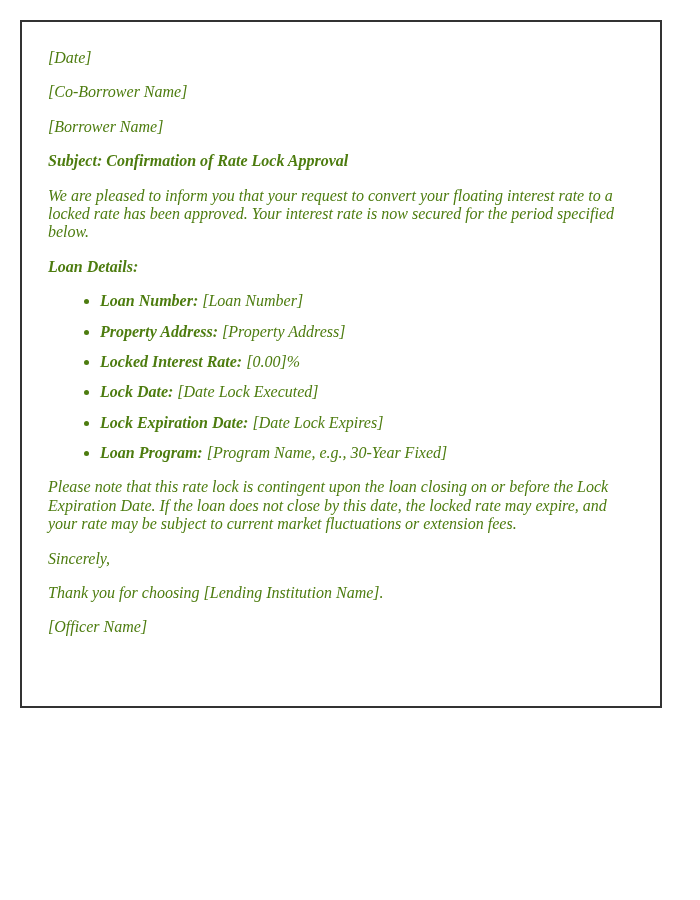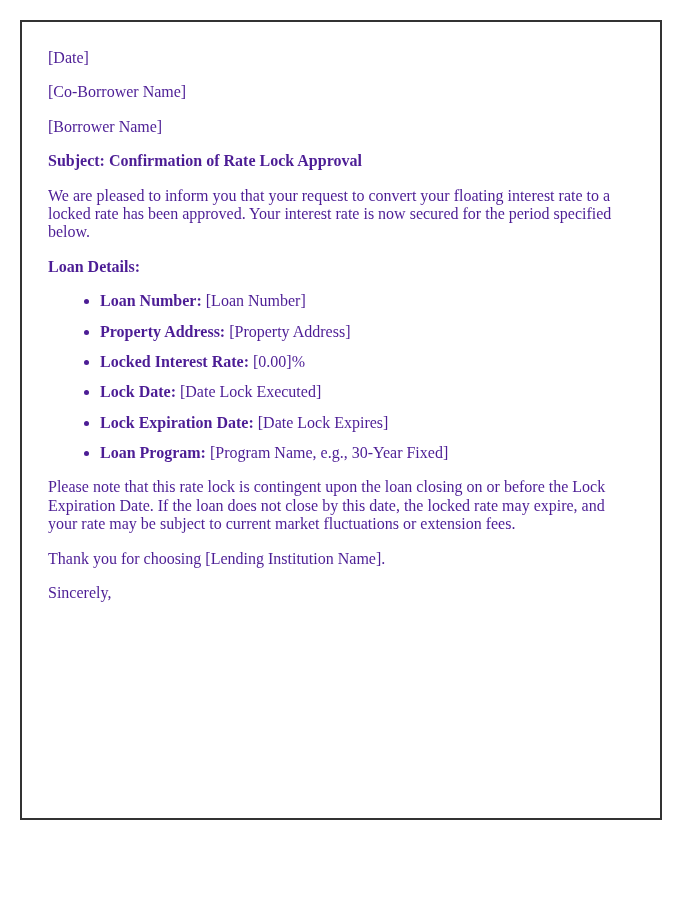--- a/index.html
+++ b/index.html
@@ -7,30 +7,31 @@
     padding: 0;
     background: #ffffff;
     width: 700px;
     height: 900px;
   }
   .page {
     position: absolute;
     left: 20px;
     top: 20px;
     width: 642px;
-    height: 800px;
+    height: 688px;
     box-sizing: border-box;
     border: 2px solid #333333;
     padding: 27px 26px;
     overflow: hidden;
     background: #ffffff;
     font-family: "Liberation Serif", "DejaVu Serif", serif;
     font-size: 16px;
     line-height: 1.15;
-    color: #4c1d95;
+    color: #4d7c0f;
+    font-style: italic;
   }
   .page p {
     margin: 16px 0;
   }
   .page p:first-child {
     margin-top: 0;
   }
   .addr-line, .sig-line {
     margin: 0;
   }
@@ -71,21 +72,22 @@
     <li><span class="bold">Property Address:</span> <span>[Property Address]</span></li>
     <li><span class="bold">Locked Interest Rate:</span> <span>[0.00]%</span></li>
     <li><span class="bold">Lock Date:</span> <span>[Date Lock Executed]</span></li>
     <li><span class="bold">Lock Expiration Date:</span> <span>[Date Lock Expires]</span></li>
     <li><span class="bold">Loan Program:</span> <span>[Program Name, e.g., 30-Year Fixed]</span></li>
   </ul>
 
   <p>Please note that this rate lock is contingent upon the loan closing on or before the Lock Expiration Date. If the loan does not close by this date, the locked rate may expire, and your rate may be subject to current market fluctuations or extension fees.</p>
 
 
+  <p>Sincerely,</p>
+
   <p>Thank you for choosing [Lending Institution Name].</p>
 
-  <p>Sincerely,</p>
-
   <div>
+    <p class="sig-line">[Officer Name]</p>
 
   </div>
 
 </div>
 
 </body></html>

